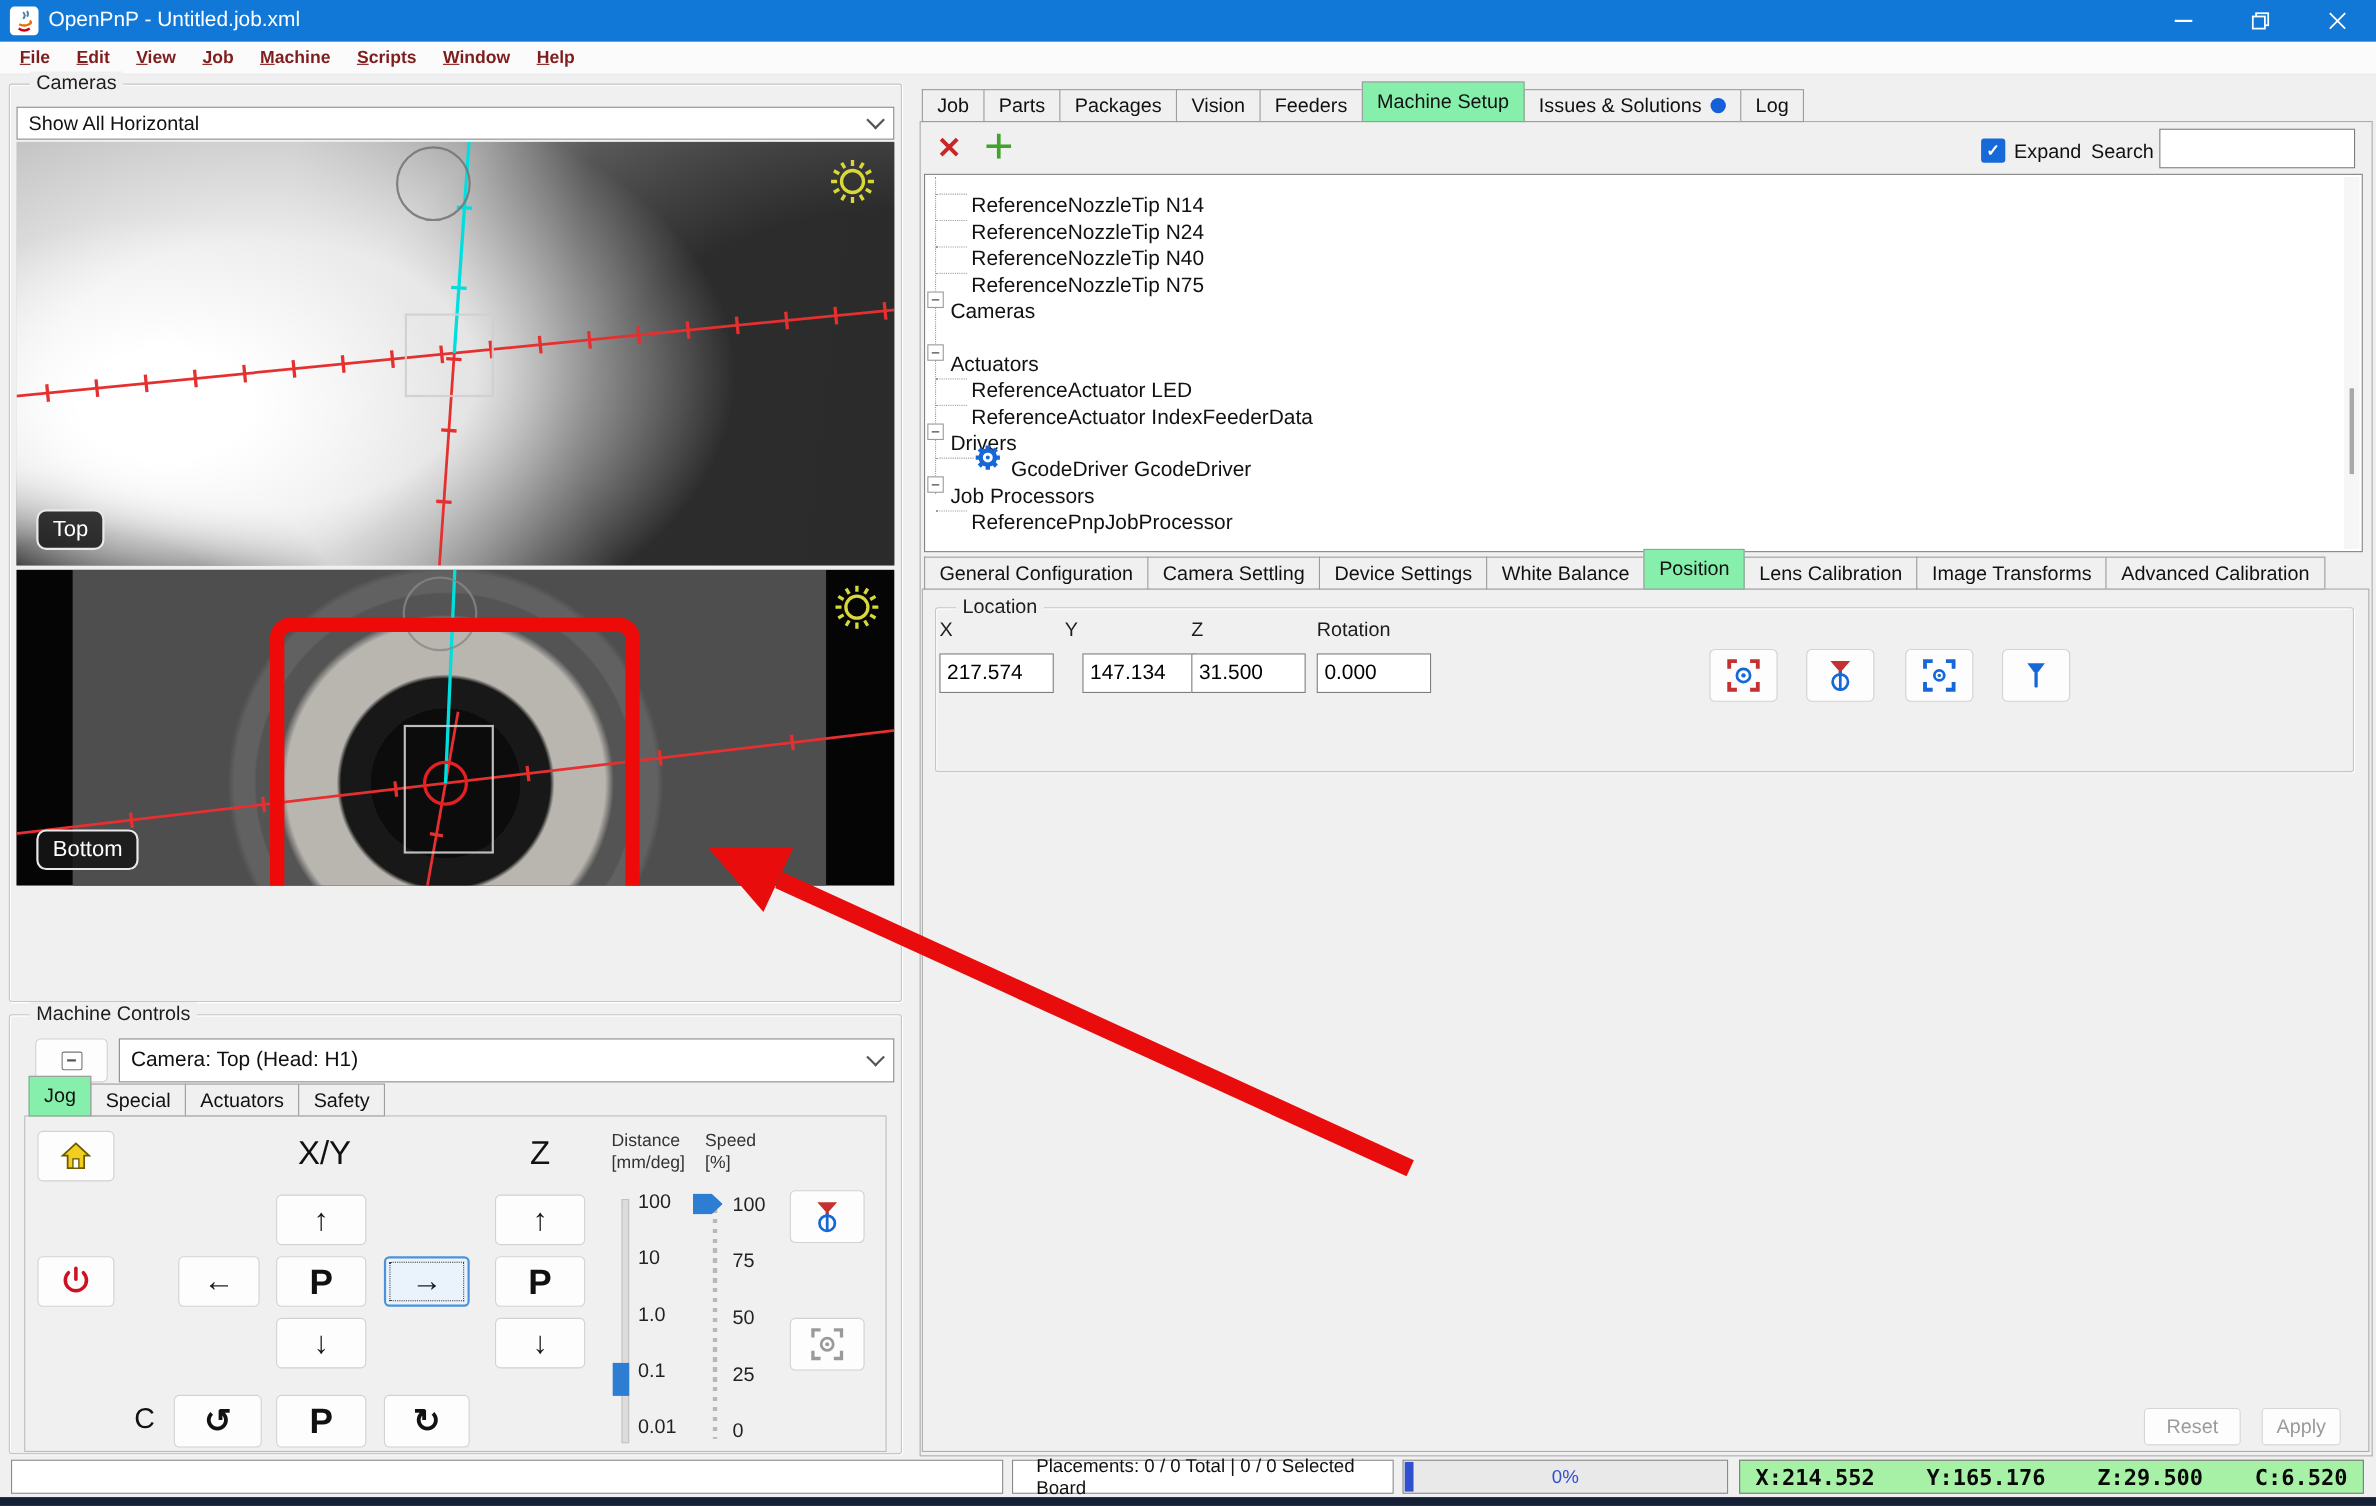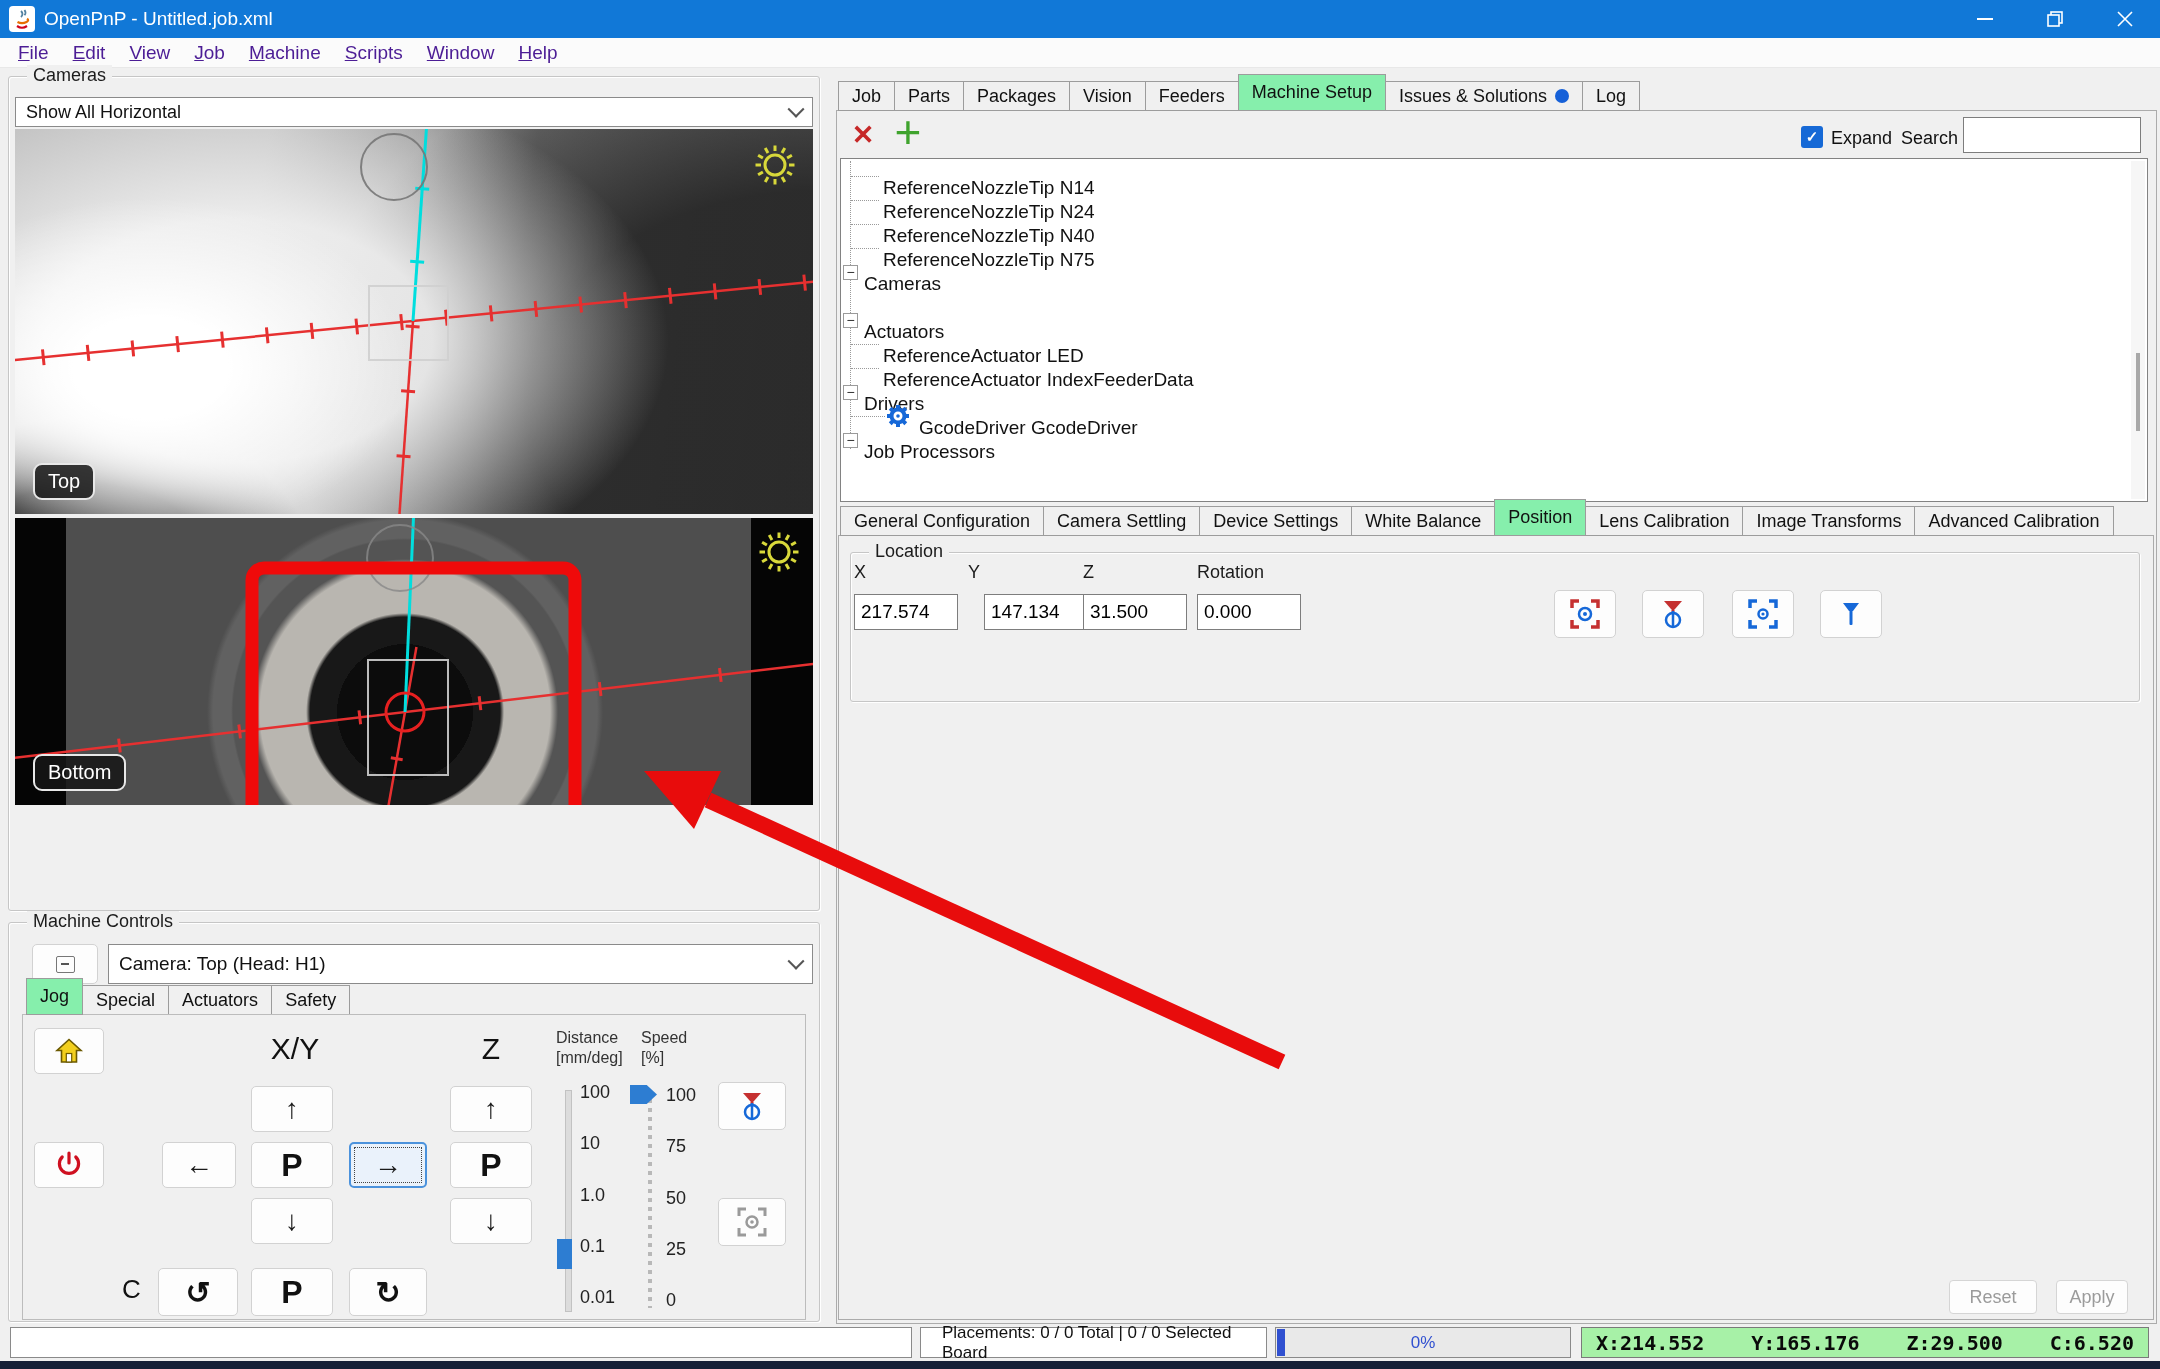--- a/index.html
+++ b/index.html
@@ -4,21 +4,21 @@
 <style>
   html,body{margin:0;padding:0;background:#d8d8d8;}
   .screen{position:relative;width:2160px;height:1369px;overflow:hidden;background:#f0f0f0;
           font-family:"Liberation Sans",sans-serif;color:#111;}
   .a{position:absolute;}
   
   .titlebar{left:0;top:0;width:2160px;height:38px;background:var(--titlebar,#1178d7);display:flex;align-items:center;}
   .title-text{color:#fff;font-size:19px;margin-left:10px;}
   .winbtn{width:70px;height:38px;display:flex;align-items:center;justify-content:center;}
   .menubar{left:0;top:38px;width:2160px;height:30px;background:#fbfbfb;display:flex;align-items:center;padding-left:6px;box-sizing:border-box;border-bottom:1px solid #e8e8e8;}
-  .mi{display:inline-block;padding:2px 12px;font-size:19px;color:#4c1d95;}
+  .mi{display:inline-block;padding:2px 12px;font-size:16px;color:#7f1d1d;font-weight:bold;}
   .mi::first-letter{text-decoration:underline;}
   
   .gbox{border:1px solid #c6c6c6;border-radius:3px;box-shadow:inset 1px 1px 0 #fff,1px 1px 0 #fff;}
   .glabel{position:absolute;top:-12px;left:18px;background:#f0f0f0;padding:0 6px;font-size:18px;color:#1c1c1c;white-space:nowrap;}
   
   .combo{background:#fff;border:1px solid #8a8a8a;display:flex;align-items:center;padding:0 10px;font-size:18px;box-sizing:border-box;}
   .chev{width:10px;height:10px;border-right:2px solid #555;border-bottom:2px solid #555;transform:rotate(45deg) translate(-2px,-2px);margin-left:auto;}
   
   .tabrow{display:flex;align-items:flex-end;}
   .tab{height:30px;display:flex;align-items:center;padding:0 13px;font-size:18px;background:#f0f0f0;
@@ -440,20 +440,25 @@
           </g>
           <circle r="6.5" fill="none" stroke="#1668d8" stroke-width="4"></circle>
           <circle r="1.8" fill="#1668d8"></circle>
         </svg>
         <span class="tlabel">GcodeDriver GcodeDriver</span>
       </div>
       <div class="trow" style="top: 269px;">
         <span class="expbox">−</span>
         <span class="tlabel">Job Processors</span>
       </div>
+      <div class="trow" style="top: 293px;">
+        <span class="hstub" style="left: 10px; width: 28px;"></span>
+        <span style="display: inline-block; width: 42px;"></span>
+        <span class="tlabel">ReferencePnpJobProcessor</span>
+      </div>
     </div>
 
   <div class="a tabrow" id="configtabs" style="left:840px;top:498px;height:38px;z-index:4">
       <div class="tab">
         <span>General Configuration</span>
       </div>
       <div class="tab">
         <span>Camera Settling</span>
       </div>
       <div class="tab">

